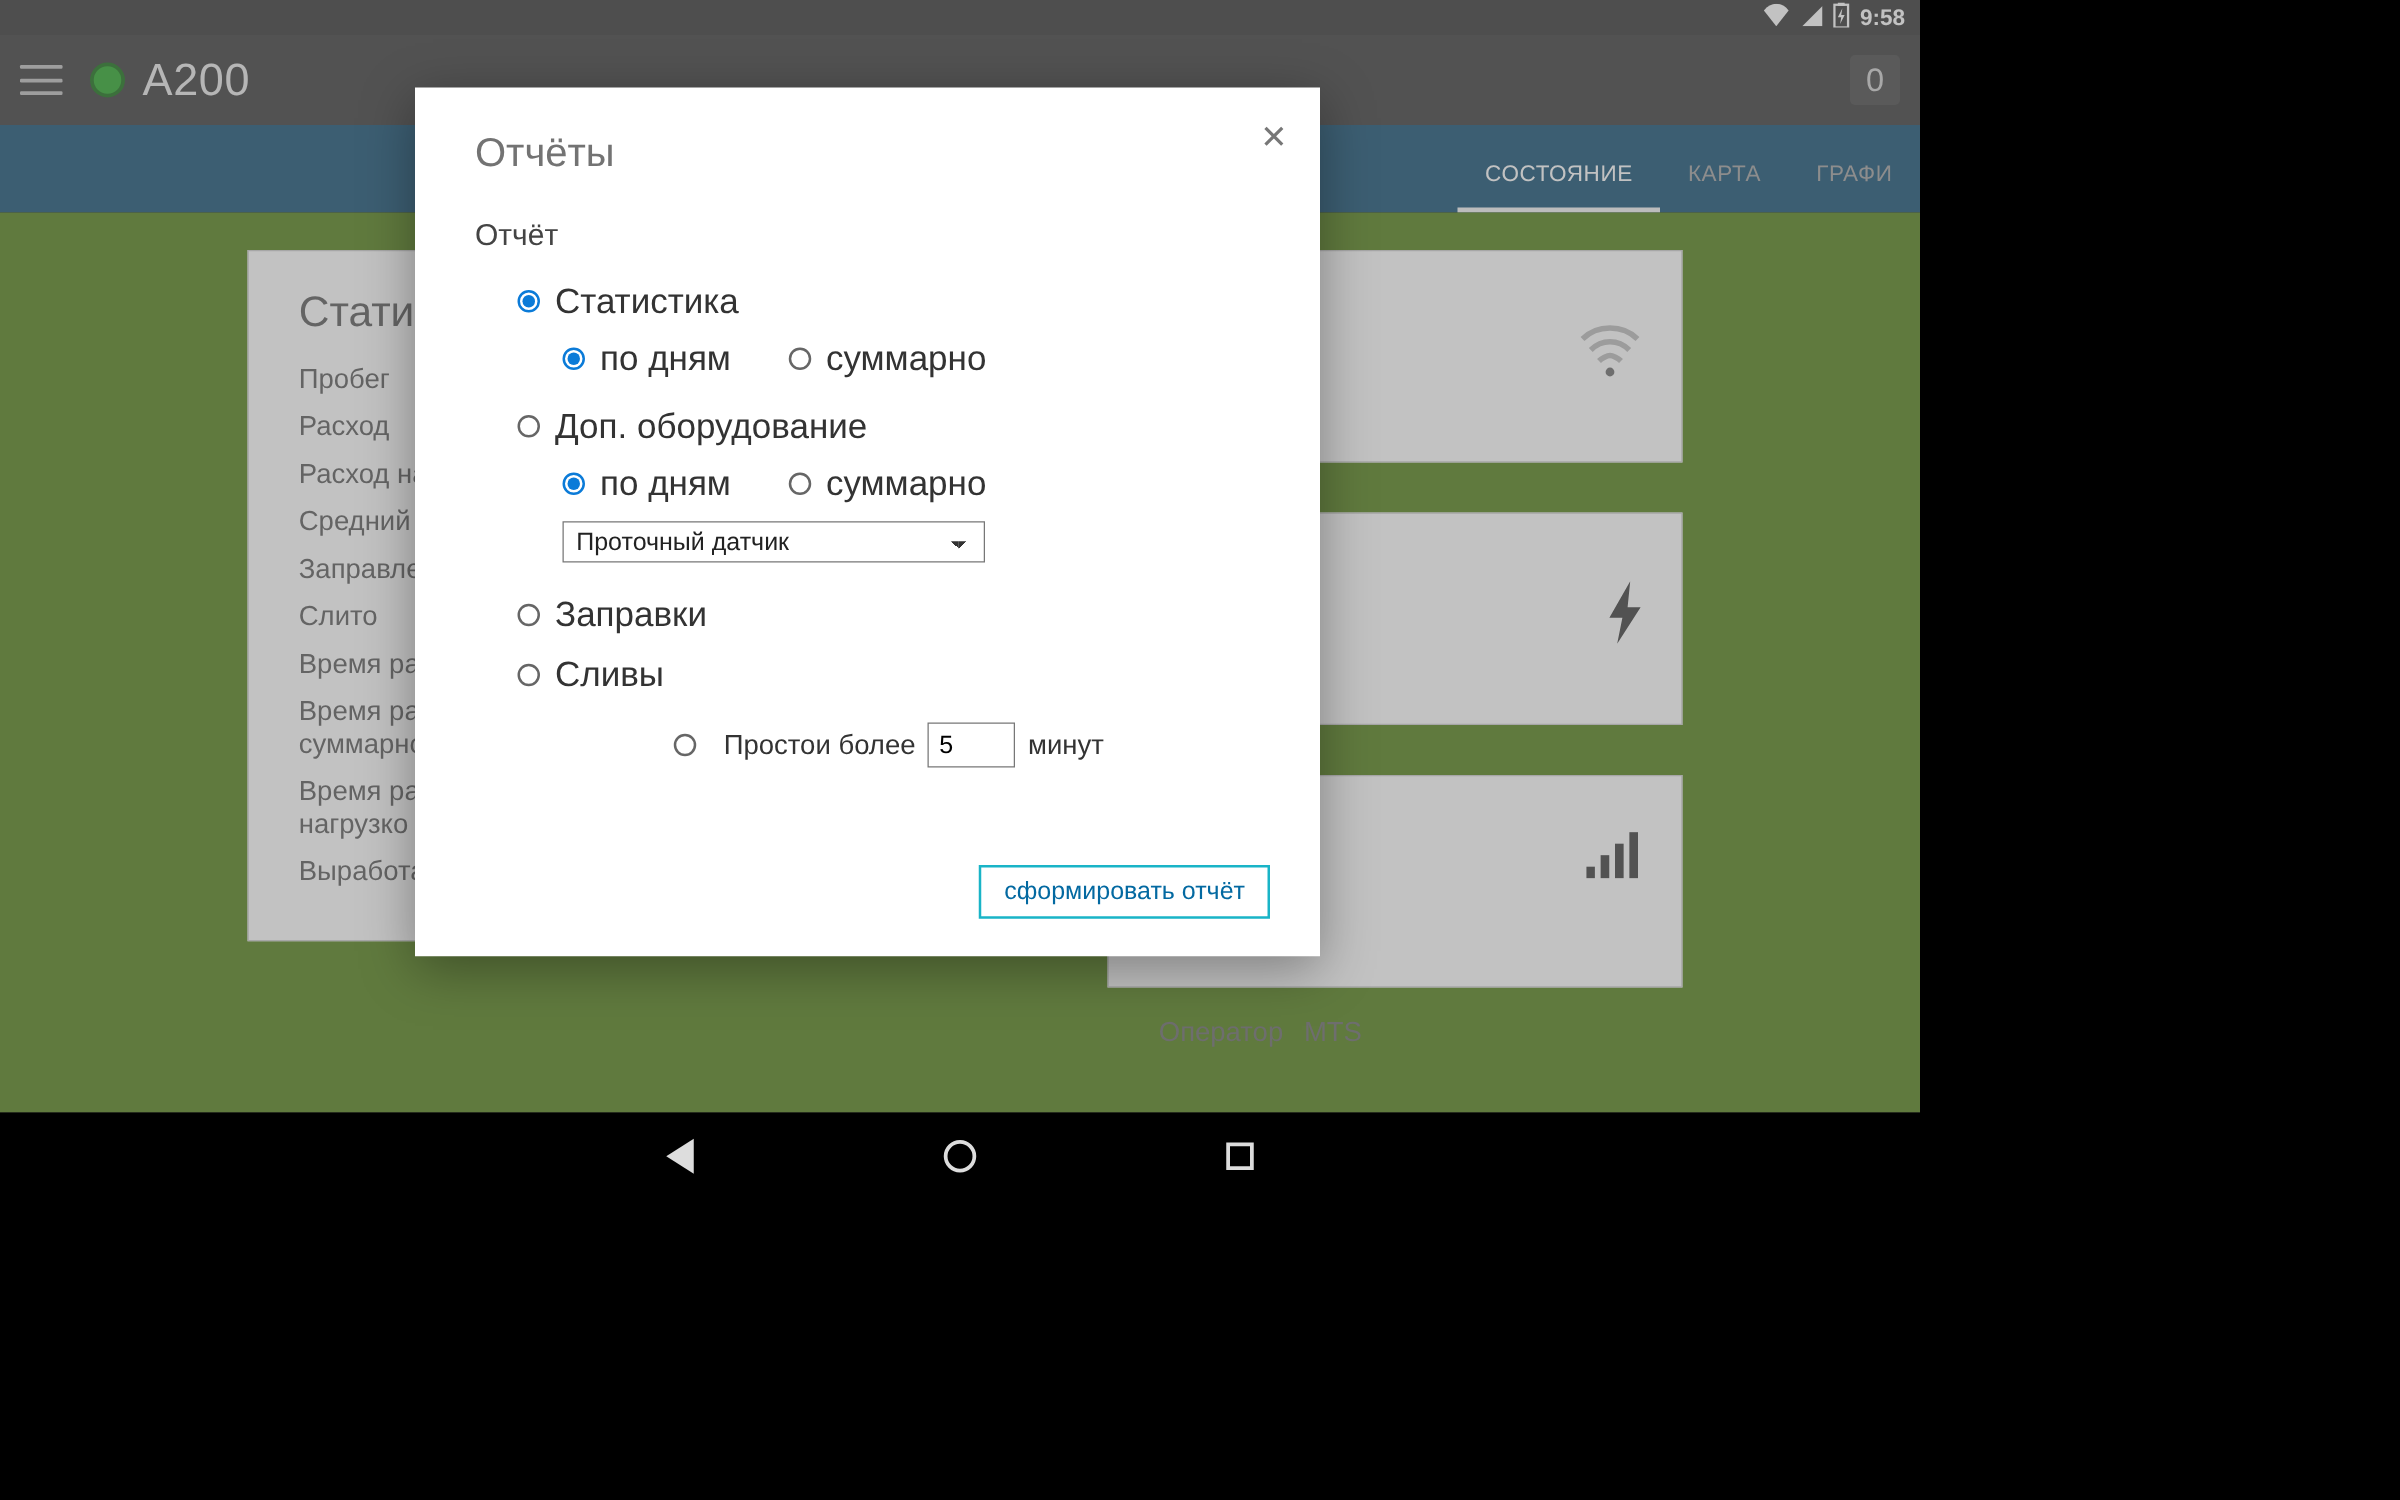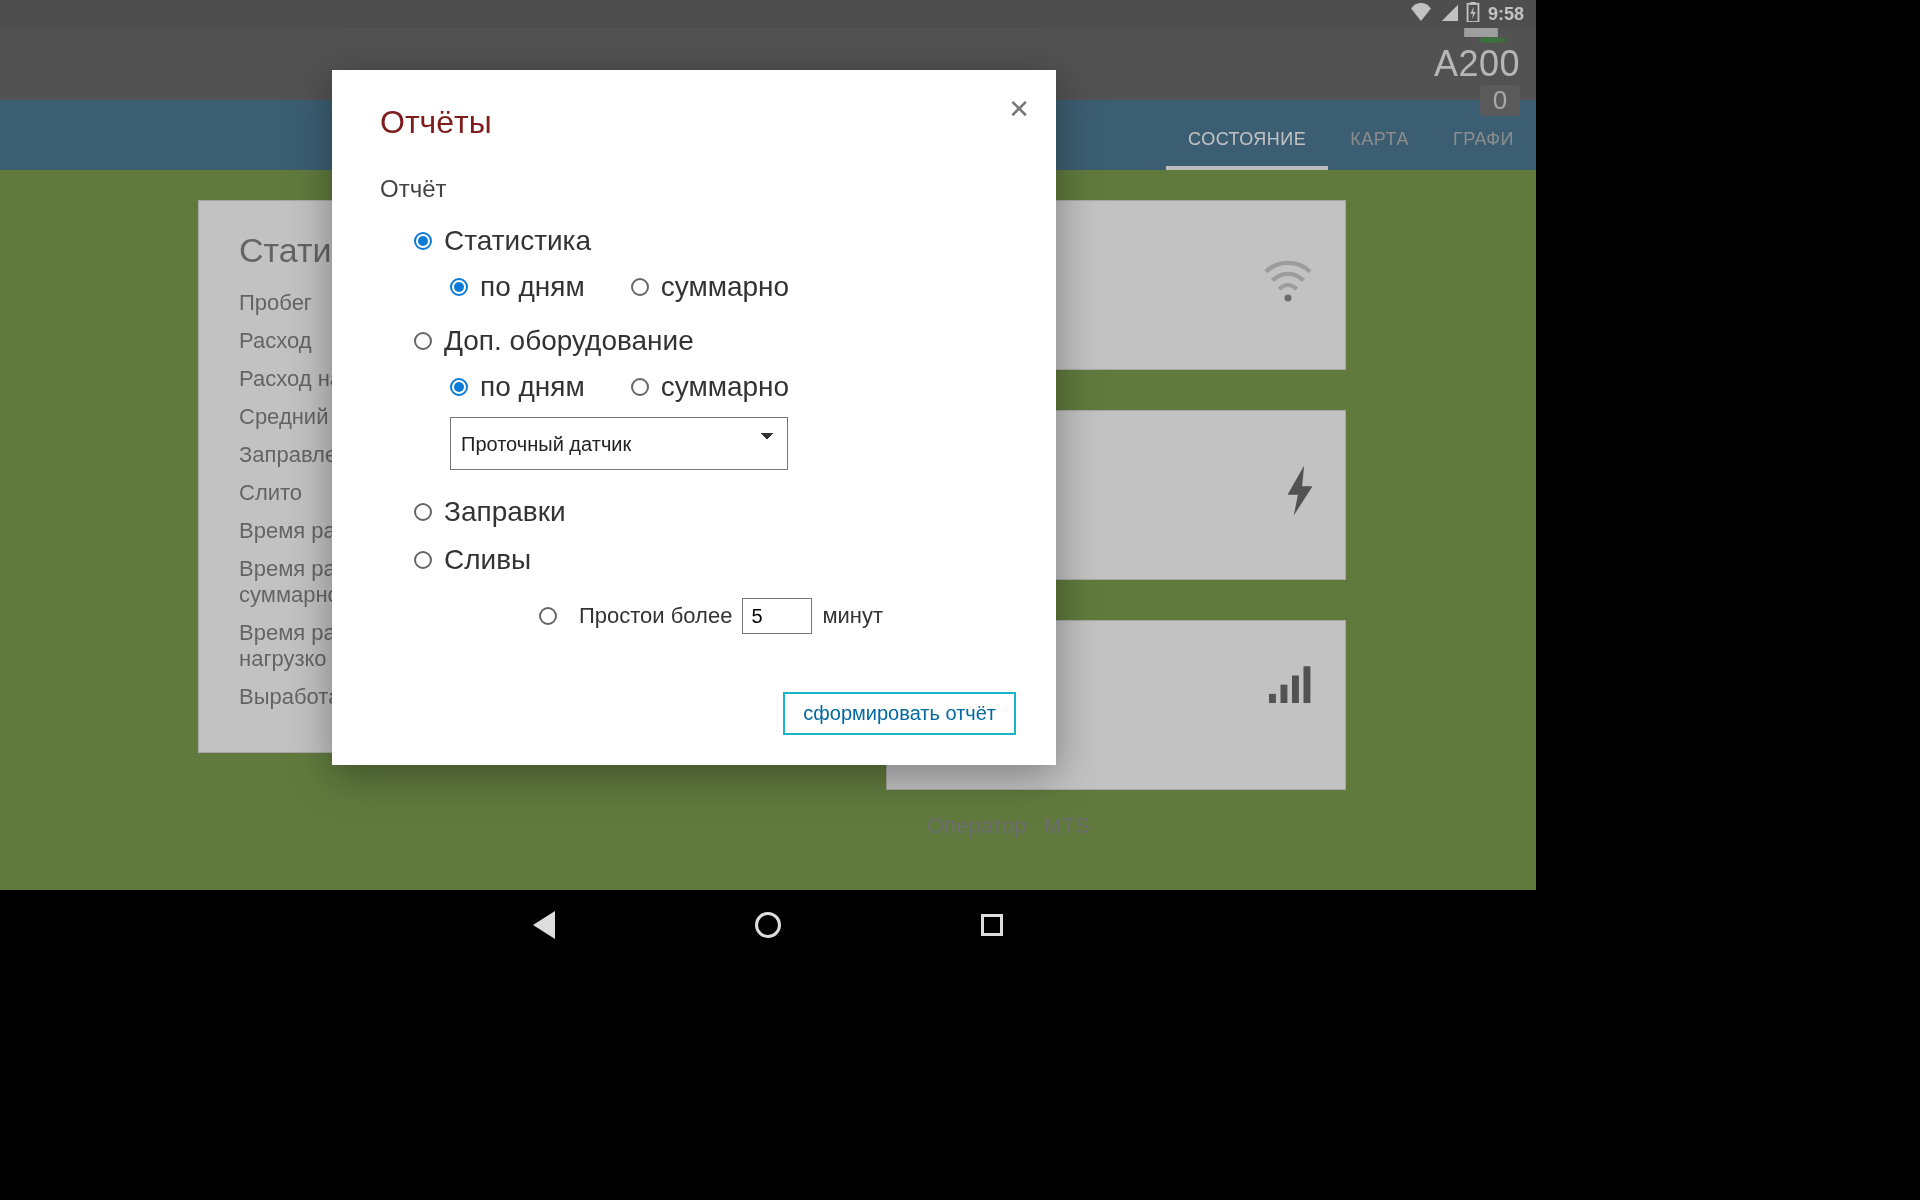--- a/index.html
+++ b/index.html
@@ -7,21 +7,21 @@
   .screen { width:1536px; height:960px; position:relative; }
 
   
   .statusbar {
     height:28px; background:#2d2d2d; color:#fff; display:flex; justify-content:flex-end; align-items:center;
     padding:0 12px; font-size:18px; gap:8px;font-weight:bold;
   }
 
   
   .appbar {
-    height:72px; background:#333333; display:flex; align-items:flex-end; padding:0 16px; color:#e9e9e9;flex-direction:column;
+    height:72px; background:#333333; display:flex; align-items:center; padding:0 16px; color:#e9e9e9;
   }
   .menu-icon { width:34px; height:24px; display:flex; flex-direction:column; justify-content:space-between; margin-right:22px; cursor:pointer;}
   .menu-icon span { height:3px; background:#bdbdbd; display:block; border-radius:1px;}
   .status-dot { width:28px; height:28px; border-radius:50%; background:#1fa51f; border:3px solid #0c6b0c; margin-right:14px;}
   .app-title { font-size:36px; font-weight:300; letter-spacing:0.5px; }
   .spacer { flex:1; }
   .count-badge {
     width:40px; height:40px; background:#424242; color:#d0d0d0; font-size:26px;
     display:flex; align-items:center; justify-content:center; border-radius:4px;
   }
@@ -52,37 +52,37 @@
   .overlay {
     position:absolute; inset:0; background:rgba(120,120,120,0.45);
   }
 
   
   .dialog {
     position:absolute; left:332px; top:70px; width:724px; height:695px;
     background:#fff; box-shadow:0 10px 40px rgba(0,0,0,0.35);
     padding:34px 48px 28px 48px;
   }
-  .dialog-title { font-size:32px; color:#7f1d1d; font-weight:300; margin-bottom:34px;}
+  .dialog-title { font-size:32px; color:#737373; font-weight:300; margin-bottom:34px;}
   .dialog-close { position:absolute; top:24px; right:26px; font-size:26px; color:#777; cursor:pointer; }
   .section-label { font-size:24px; color:#444; margin-bottom:22px; }
 
   .radio-row { display:flex; align-items:center; font-size:28px; color:#333; margin:10px 0 10px 34px; }
   .radio-row.main { margin-left:34px; margin-top:16px; margin-bottom:8px;}
   .sub-row { margin-left:70px; display:flex; gap:46px; padding:6px 0;}
   .radio {
     width:18px; height:18px; border:2px solid #666; border-radius:50%; margin-right:12px;
     display:inline-flex; align-items:center; justify-content:center; flex-shrink:0;
   }
   .radio.selected { border-color:#0b7bd8;}
   .radio.selected::after { content:""; width:10px; height:10px; background:#0b7bd8; border-radius:50%;}
 
   .select-box {
     margin-left:70px; margin-top:8px;
-    width:338px; height:53px; border:1px solid #777; padding:4px 10px; font-size:20px; color:#222;
+    width:338px; height:33px; border:1px solid #777; padding:4px 10px; font-size:20px; color:#222;
     appearance:none; background:
       linear-gradient(45deg, transparent 50%, #333 50%) calc(100% - 20px) 15px / 6px 6px no-repeat,
       linear-gradient(-45deg, transparent 50%, #333 50%) calc(100% - 14px) 15px / 6px 6px no-repeat,
       #fff;
   }
 
   .idle-row { display:flex; align-items:center; margin-left:34px; margin-top:22px; font-size:22px; color:#333; gap:10px;justify-content:center;}
   .idle-input { width:70px; height:36px; font-size:20px; padding:2px 8px; border:1px solid #777;}
 
   .generate-btn {

